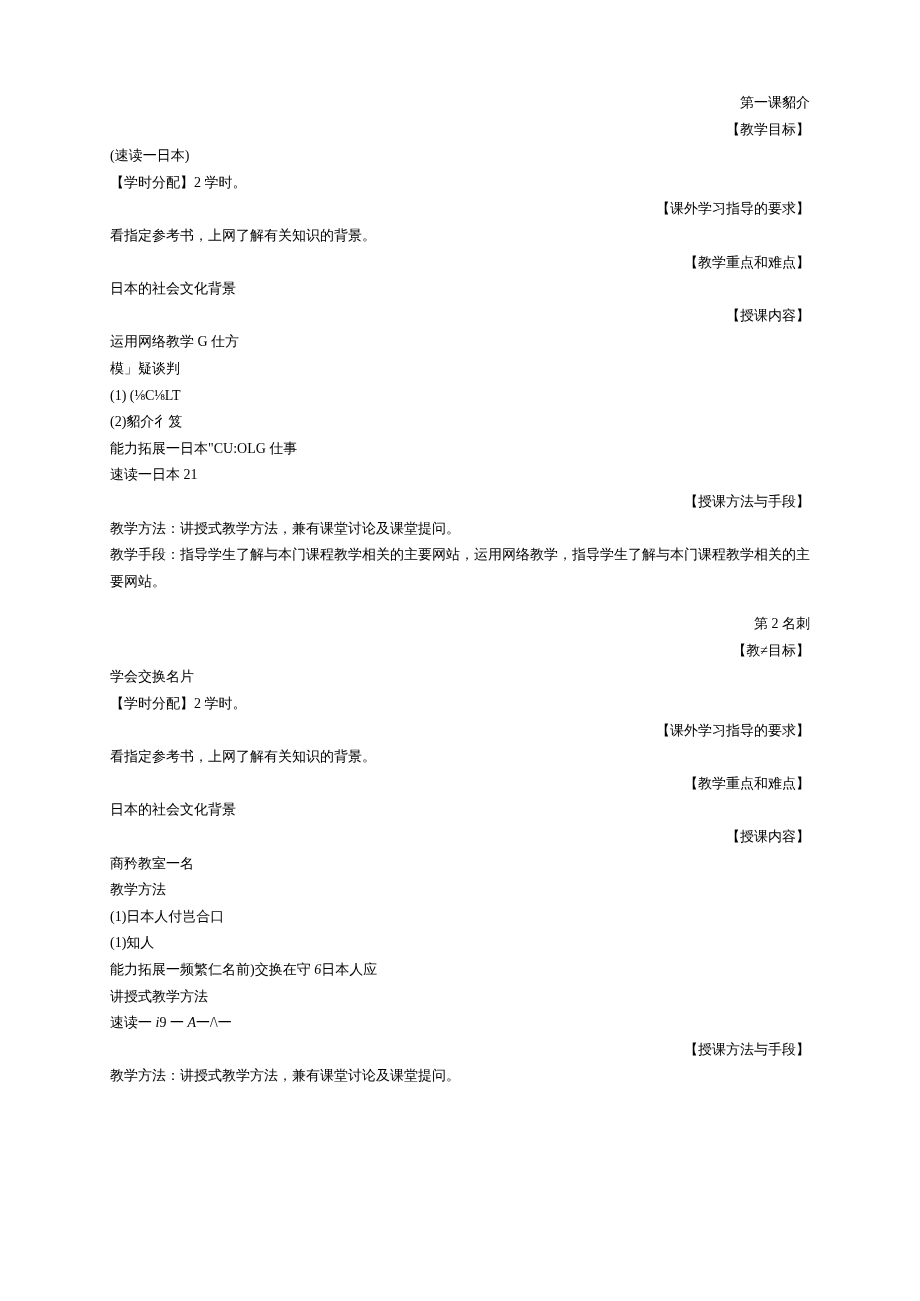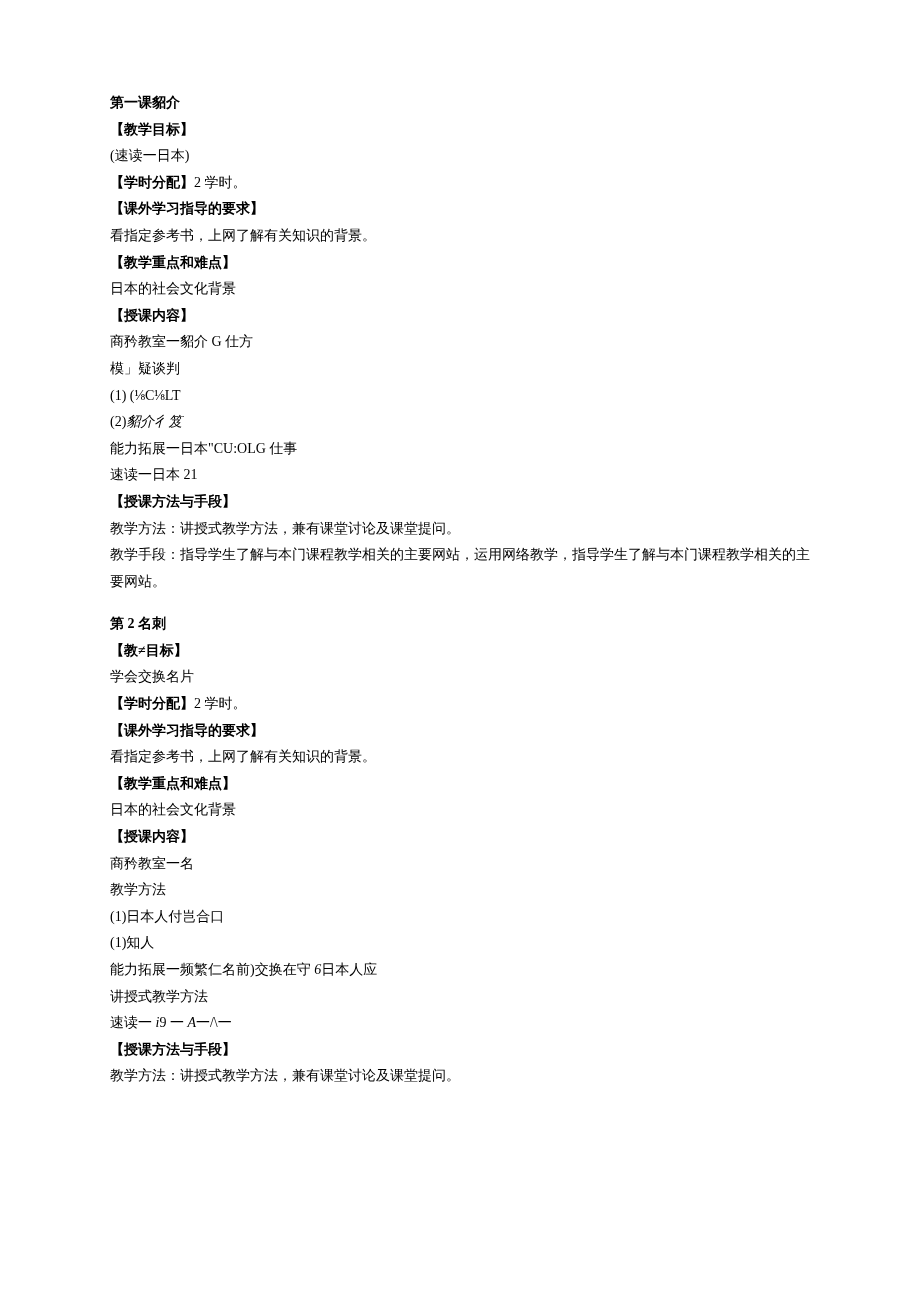--- a/index.html
+++ b/index.html
@@ -7,21 +7,22 @@
     font-size: 14px;
     line-height: 1.9;
     color: #000;
     background: #fff;
     margin: 0;
     padding: 90px 110px 60px 110px;
     width: 920px;
     box-sizing: border-box;
   }
   .bold {
-    font-weight: bold;
+    font-weight: normal;
+    text-align: right;
   }
   .line {
     margin: 0;
     padding: 0;
   }
   .section-gap {
     height: 16px;
   }
 </style>
 </head>
@@ -31,25 +32,25 @@
 <p class="line bold">【教学目标】</p>
 <p class="line">(速读一日本)</p>
 <p class="line">
   <span class="bold">【学时分配】</span><span>2 学时。</span>
 </p>
 <p class="line bold">【课外学习指导的要求】</p>
 <p class="line">看指定参考书，上网了解有关知识的背景。</p>
 <p class="line bold">【教学重点和难点】</p>
 <p class="line">日本的社会文化背景</p>
 <p class="line bold">【授课内容】</p>
-<p class="line">商矜教室一貂介 G 仕方</p>
+<p class="line">运用网络教学 G 仕方</p>
 <p class="line">模」疑谈判</p>
 <p class="line">(1)   (⅛C⅛LT</p>
 <p class="line">
-  <span>(2)</span><span style="font-style:italic">貂介彳笈</span>
+  <span>(2)</span><span style="">貂介彳笈</span>
 </p>
 <p class="line">能力拓展一日本"CU:OLG 仕事</p>
 <p class="line">速读一日本 21</p>
 <p class="line bold">【授课方法与手段】</p>
 <p class="line">教学方法：讲授式教学方法，兼有课堂讨论及课堂提问。</p>
 <p class="line">教学手段：指导学生了解与本门课程教学相关的主要网站，运用网络教学，指导学生了解与本门课程教学相关的主要网站。</p>
 
 <div class="section-gap"></div>
 
 <p class="line bold">第 2 名刺</p>

